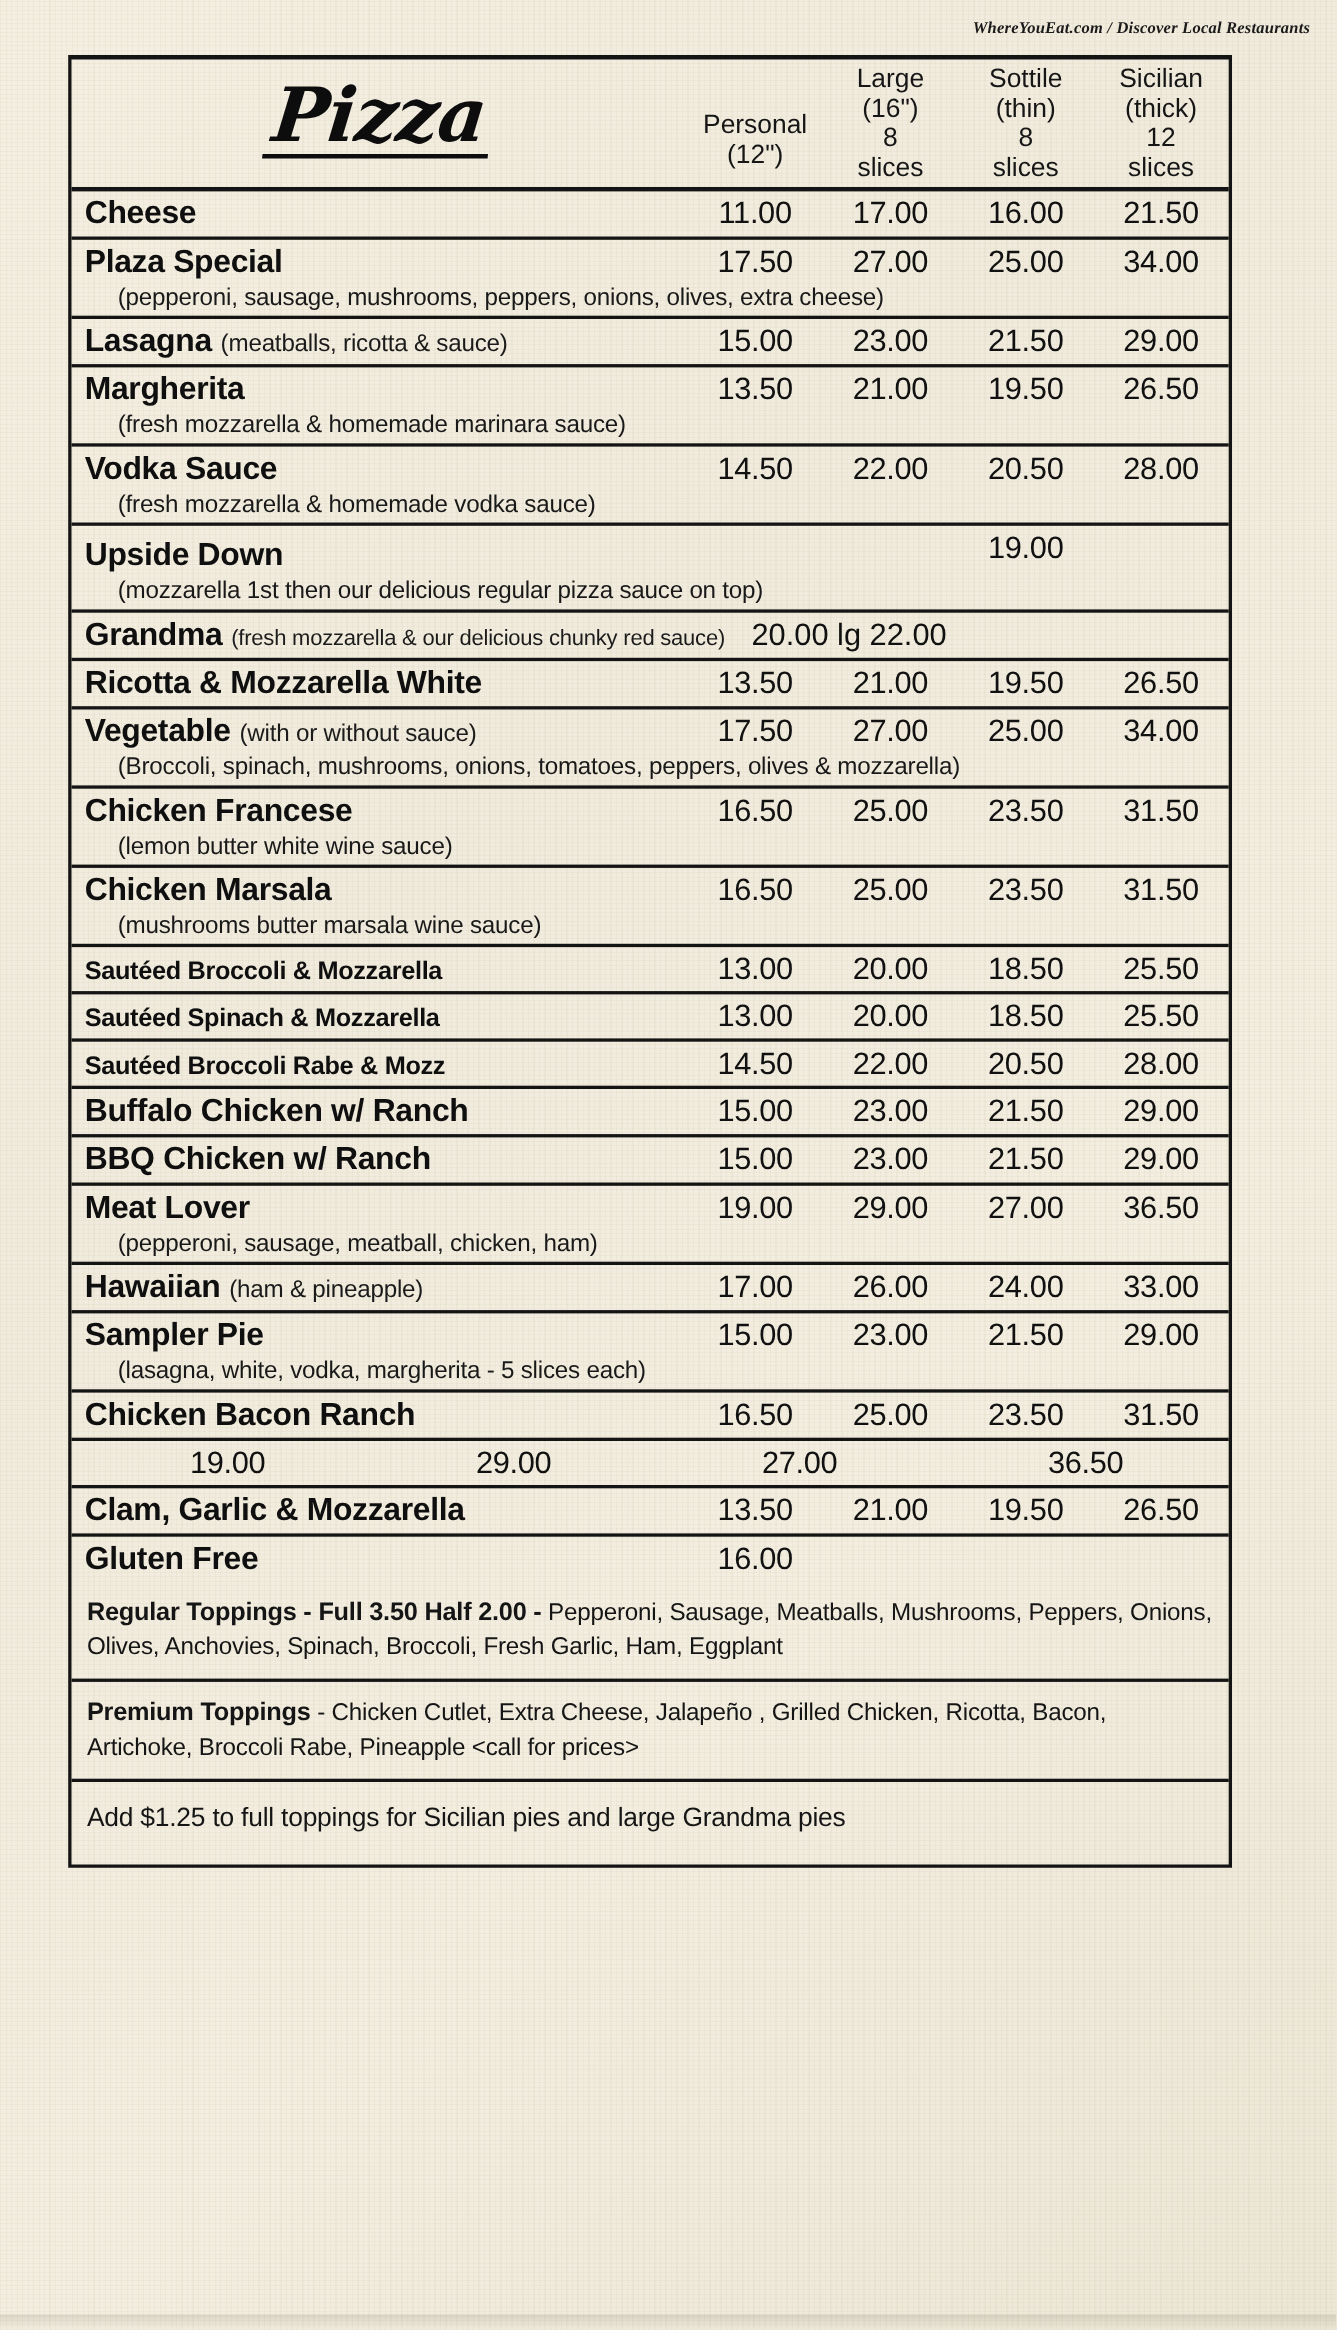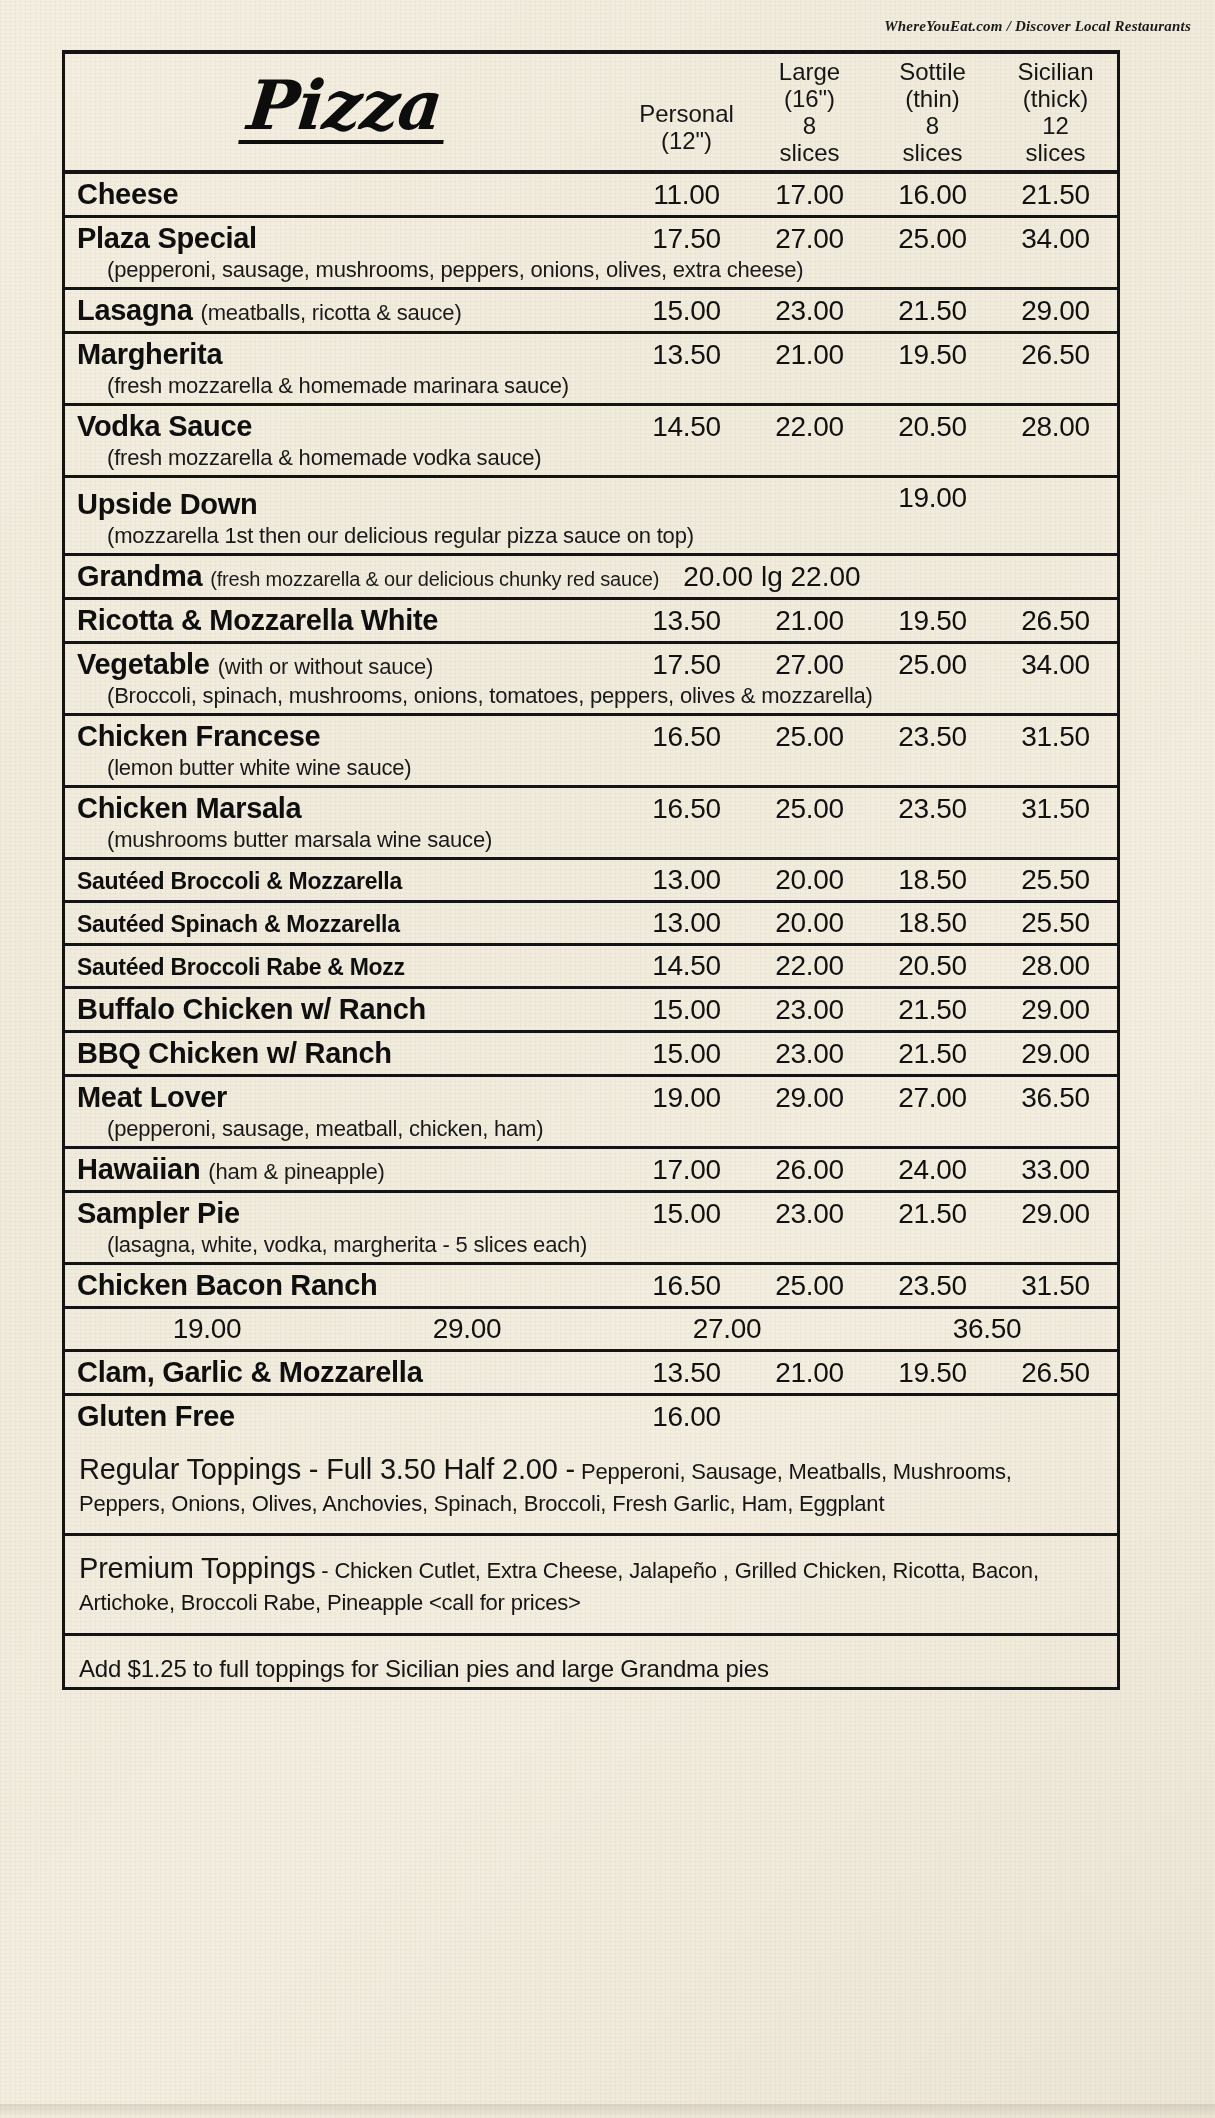--- a/index.html
+++ b/index.html
@@ -162,22 +162,22 @@
   .note {
     border-bottom: 3px solid #141414;
     padding: 12px 14px 14px 14px;
     font-size: 22px;
     line-height: 1.38;
     color: #151515;
     letter-spacing: -0.2px;
   }
   .note:last-child { border-bottom: none; }
   .note b { font-weight: bold; }
-  .note .lead { font-weight: normal; font-size: 29px; margin-top: 17px; }
-  .note.final { font-size: 24px; padding: 16px 14px 2px 14px; }
+  .note .lead { font-weight: bold; font-size: 23px; margin-top: 17px; }
+  .note.final { font-size: 24px; padding: 16px 14px 26px 14px; }
 </style>
 </head>
 <body>
 
 <div id="page">
 
   <div class="credit">WhereYouEat.com / Discover Local Restaurants</div>
 
   <div class="menu-frame">
 

